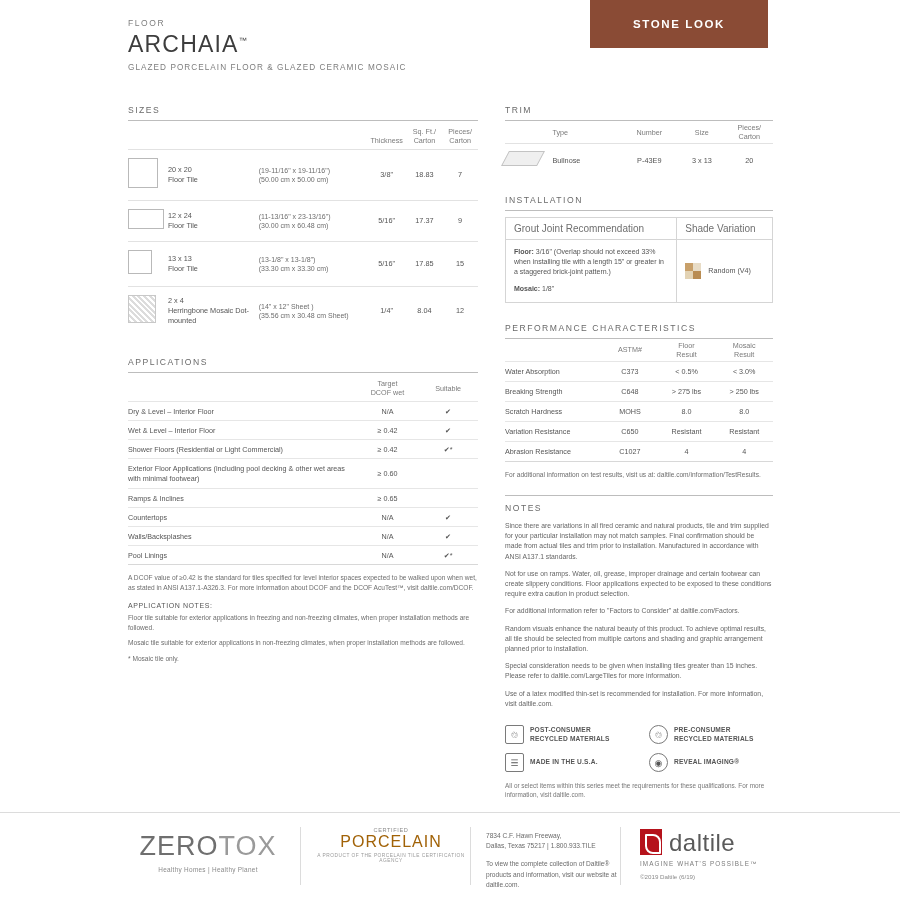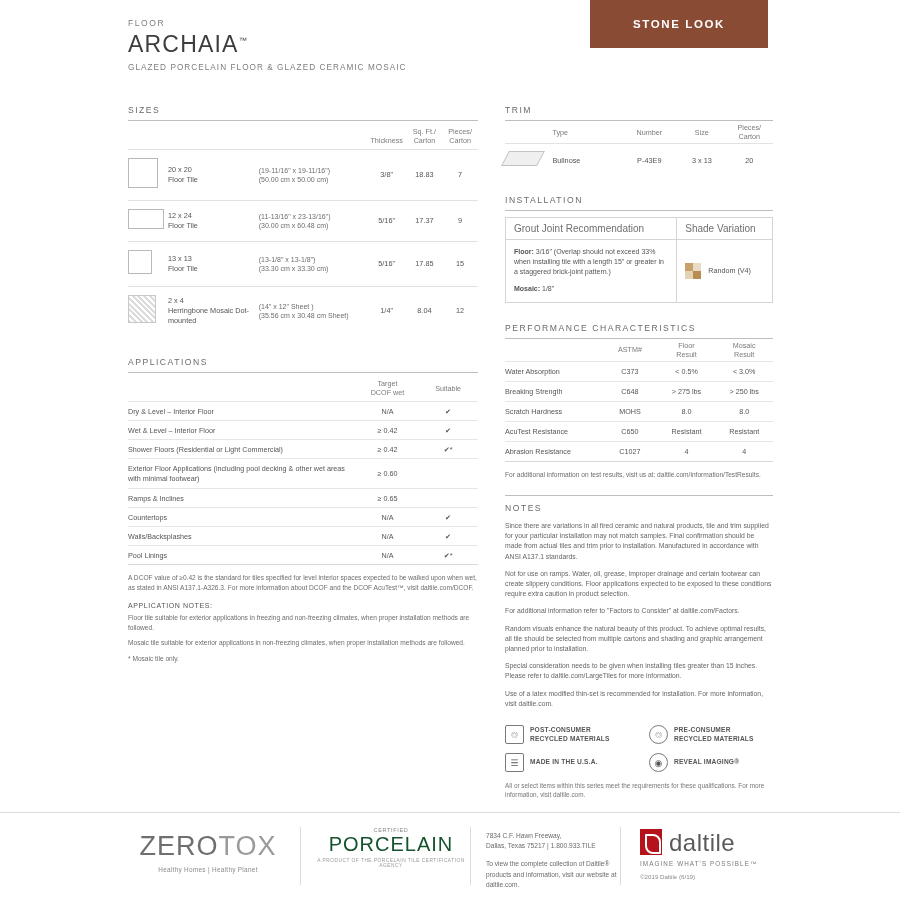--- a/index.html
+++ b/index.html
@@ -95,21 +95,21 @@
   .icons .disc{font-size:6.4px;color:#777;line-height:1.45;margin-top:4px;}
 
   
   .footer{position:absolute;left:0;top:812px;width:900px;height:88px;border-top:1px solid #dcdcdc;}
   .zerotox{position:absolute;left:128px;top:18px;text-align:center;width:160px;}
   .zerotox .word{font-size:27px;letter-spacing:1px;color:#6f6f6f;}
   .zerotox .word b{font-weight:normal;color:#9a9a9a;}
   .zerotox .tag{font-size:6.4px;color:#8a8a8a;margin-top:4px;letter-spacing:.3px;}
   .porcelain{position:absolute;left:316px;top:14px;width:150px;text-align:center;}
   .porcelain .sm{font-size:5.6px;color:#8a8a8a;letter-spacing:.6px;}
-  .porcelain .big{font-size:20px;letter-spacing:1px;color:#14532d;}
+  .porcelain .big{font-size:16px;letter-spacing:1px;color:#a16207;}
   .porcelain .ftr{font-size:4.8px;color:#9a9a9a;letter-spacing:.5px;margin-top:2px;}
   .addr{position:absolute;left:486px;top:18px;font-size:6.6px;color:#6a6a6a;line-height:1.55;width:140px;}
   .daltile{position:absolute;left:640px;top:16px;}
   .daltile .row{display:flex;gap:7px;}
   .dlogo{width:22px;height:26px;background:#b5121b;position:relative;}
   .dlogo:after{content:"";position:absolute;left:5px;top:5px;width:12px;height:16px;border:2px solid #fff;border-radius:1px 8px 1px 8px;}
   .dname{font-size:24px;color:#5a5a5a;letter-spacing:.5px;}
   .dtag{font-size:6.3px;color:#7a7a7a;letter-spacing:1.1px;margin-top:3px;}
   .dcopy{font-size:6.2px;color:#8a8a8a;margin-top:6px;}
   .divider-v{position:absolute;left:470px;top:14px;width:1px;height:58px;background:#dcdcdc;}
@@ -360,21 +360,21 @@
         <td class="center">&gt; 275 lbs</td>
         <td class="center">&gt; 250 lbs</td>
       </tr>
       <tr class="perf-row">
         <td>Scratch Hardness</td>
         <td class="center">MOHS</td>
         <td class="center">8.0</td>
         <td class="center">8.0</td>
       </tr>
       <tr class="perf-row">
-        <td>AcuTest Resistance</td>
+        <td>Variation Resistance</td>
         <td class="center">C650</td>
         <td class="center">Resistant</td>
         <td class="center">Resistant</td>
       </tr>
       <tr class="perf-row">
         <td>Abrasion Resistance</td>
         <td class="center">C1027</td>
         <td class="center">4</td>
         <td class="center">4</td>
       </tr>

